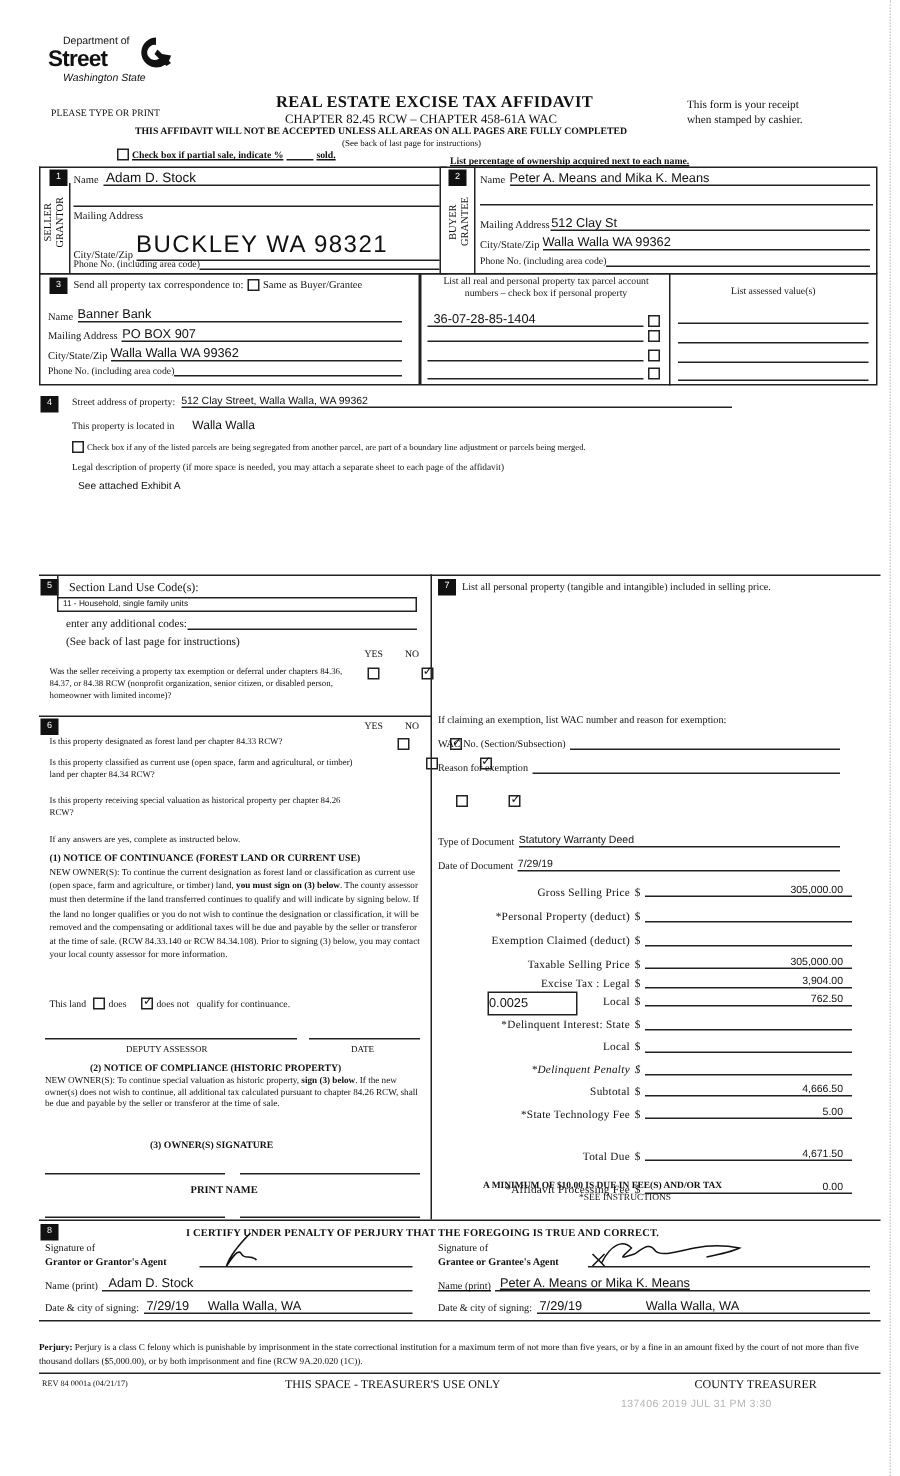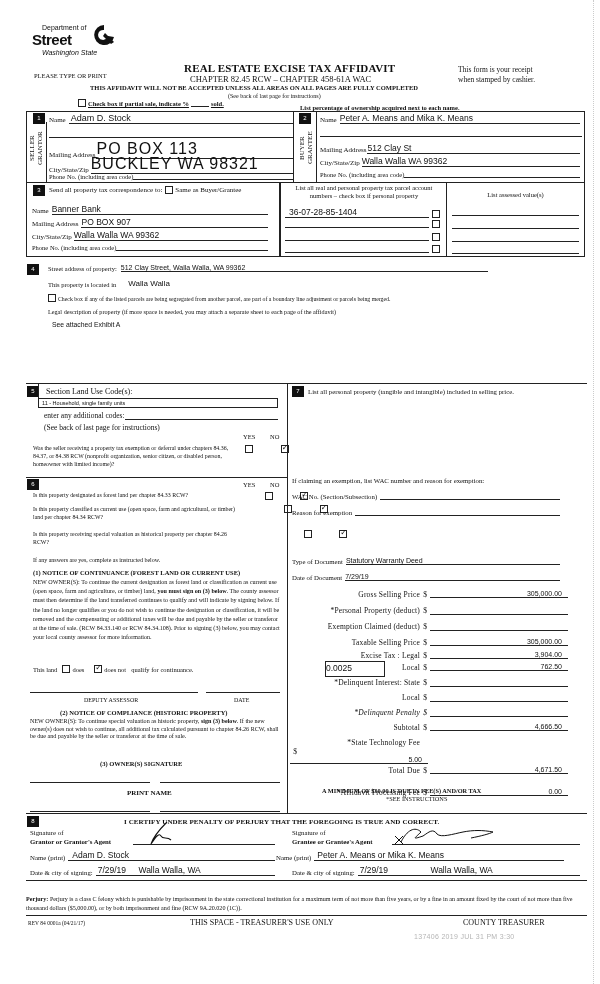--- a/index.html
+++ b/index.html
@@ -64,21 +64,20 @@
 </div>
 <div class="abs" style="left:46px;top:122px;height:60px;border-left:1px solid #222;"></div>
 
 <div class="row" style="left:49px;top:113px;width:244px;">
   <span class="lbl">Name</span>
   <span class="fill line" style="flex:1;margin-left:3px;font-size:9px;padding-left:2px;">Adam D. Stock</span>
 </div>
 <div class="abs line" style="left:49px;top:137px;width:244px;height:1px;"></div>
 <div class="row" style="left:49px;top:140px;width:244px;">
   <span class="lbl">Mailing Address</span>
-  <span class="hand line" style="flex:1;margin-left:1px;">PO BOX 113</span>
 </div>
 <div class="row" style="left:49px;top:155px;width:244px;">
   <span class="lbl">City/State/Zip</span>
   <span class="hand line" style="flex:1;margin-left:2px;">BUCKLEY WA 98321</span>
 </div>
 <div class="row" style="left:49px;top:172px;width:244px;">
   <span class="lbl" style="font-size:6.5px;">Phone No. (including area code)</span>
   <span class="fill line" style="flex:1;height:8px;"></span>
 </div>
 
@@ -315,21 +314,21 @@
 <div class="amt-row" style="top:708px;font-style:italic;">
   <span class="lab">*Delinquent Penalty</span>
   <span class="dollar">$</span>
   <span class="val" style="height:9px;"></span>
 </div>
 <div class="amt-row" style="top:723px;">
   <span class="lab">Subtotal</span>
   <span class="dollar">$</span>
   <span class="val">4,666.50</span>
 </div>
-<div class="amt-row" style="top:738px;flex-direction:column;">
+<div class="amt-row" style="top:738px;">
   <span class="lab">*State Technology Fee</span>
   <span class="dollar">$</span>
   <span class="val">5.00</span>
 </div>
 <div class="amt-row" style="top:752px;margin-top:36px;">
   <span class="lab">*Affidavit Processing Fee</span>
   <span class="dollar">$</span>
   <span class="val">0.00</span>
 </div>
 <div class="amt-row" style="top:766px;">
@@ -367,21 +366,21 @@
 
 <div class="abs" style="left:292px;top:829px;font-size:6.8px;line-height:8.5px;">
   <div>Signature of</div>
   <div class="bold">Grantee or Grantee's Agent</div>
 </div>
 <div class="abs line" style="left:392px;top:844px;width:188px;height:1px;"></div>
 <svg class="abs" style="left:393px;top:826px;" width="110" height="20" viewBox="0 0 110 20">
   <path d="M2 10 L10 18 M10 10 L2 18" stroke="#111" stroke-width="1"></path>
   <path d="M8 16 C 14 4, 22 0, 28 6 C 22 12, 18 14, 30 10 C 36 6, 40 2, 44 8 C 48 12, 60 8, 70 6 C 80 4, 90 4, 100 6 C 96 8, 88 10, 78 12" fill="none" stroke="#111" stroke-width="1"></path>
 </svg>
-<div class="row" style="left:276px;top:850px;width:288px;">
+<div class="row" style="left:292px;top:850px;width:288px;text-decoration:underline;">
   <span style="font-size:6.8px;">Name (print)</span>
   <span class="fill line" style="flex:1;margin-left:3px;padding-left:3px;">Peter A. Means or Mika K. Means</span>
 </div>
 <div class="row" style="left:292px;top:865px;width:288px;">
   <span style="font-size:6.8px;">Date &amp; city of signing:</span>
   <span class="fill line" style="flex:1;margin-left:3px;padding-left:2px;">
     <span>7/29/19</span>
     <span style="margin-left:40px;">Walla Walla, WA</span>
   </span>
 </div>

